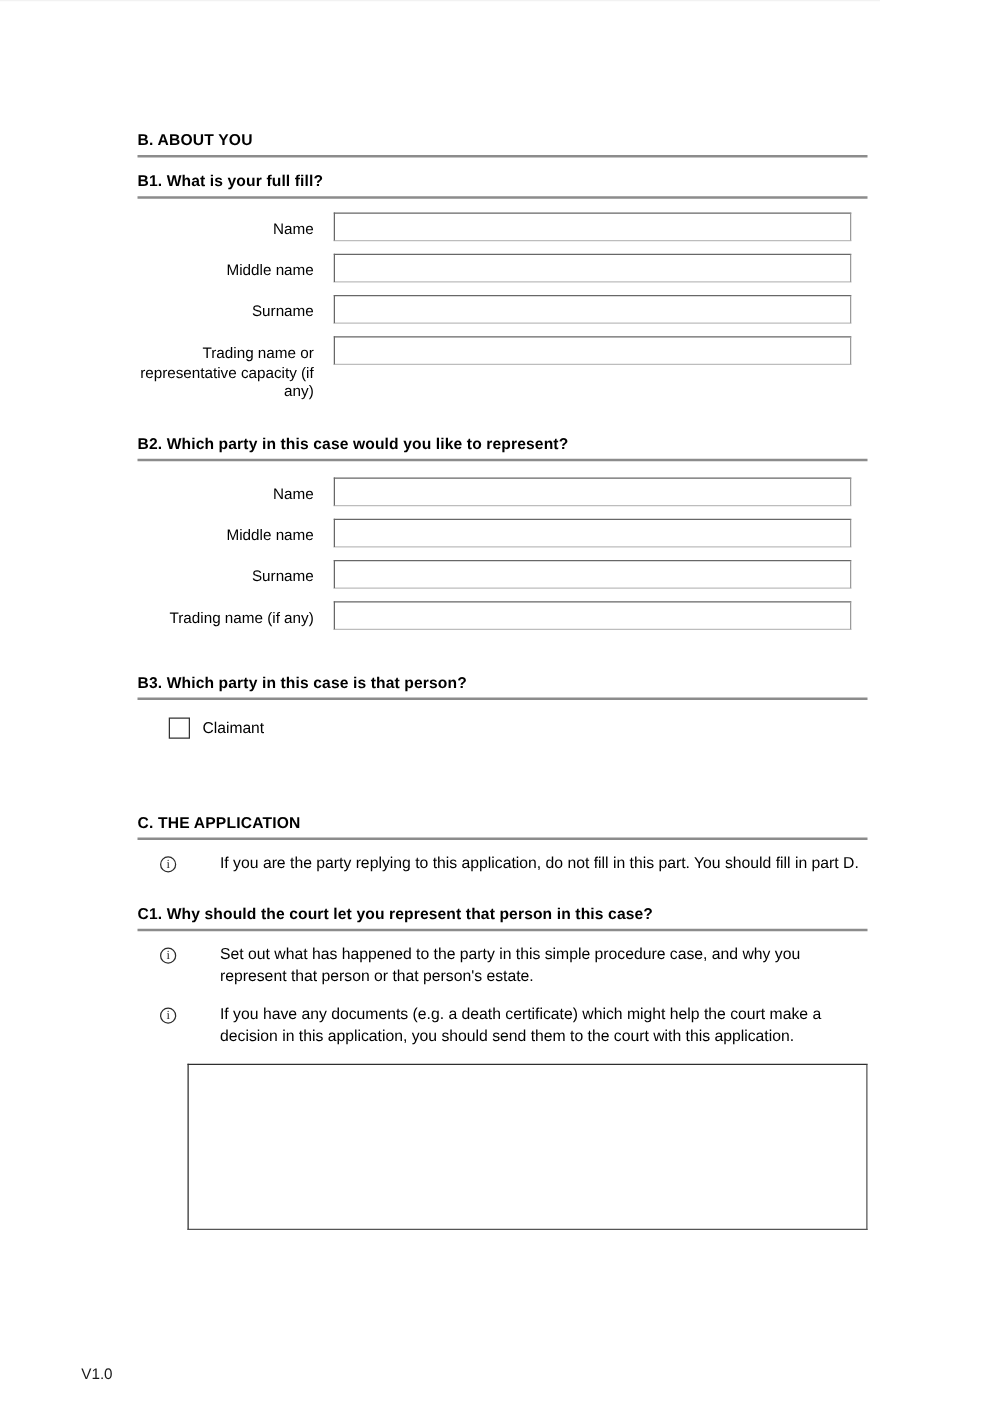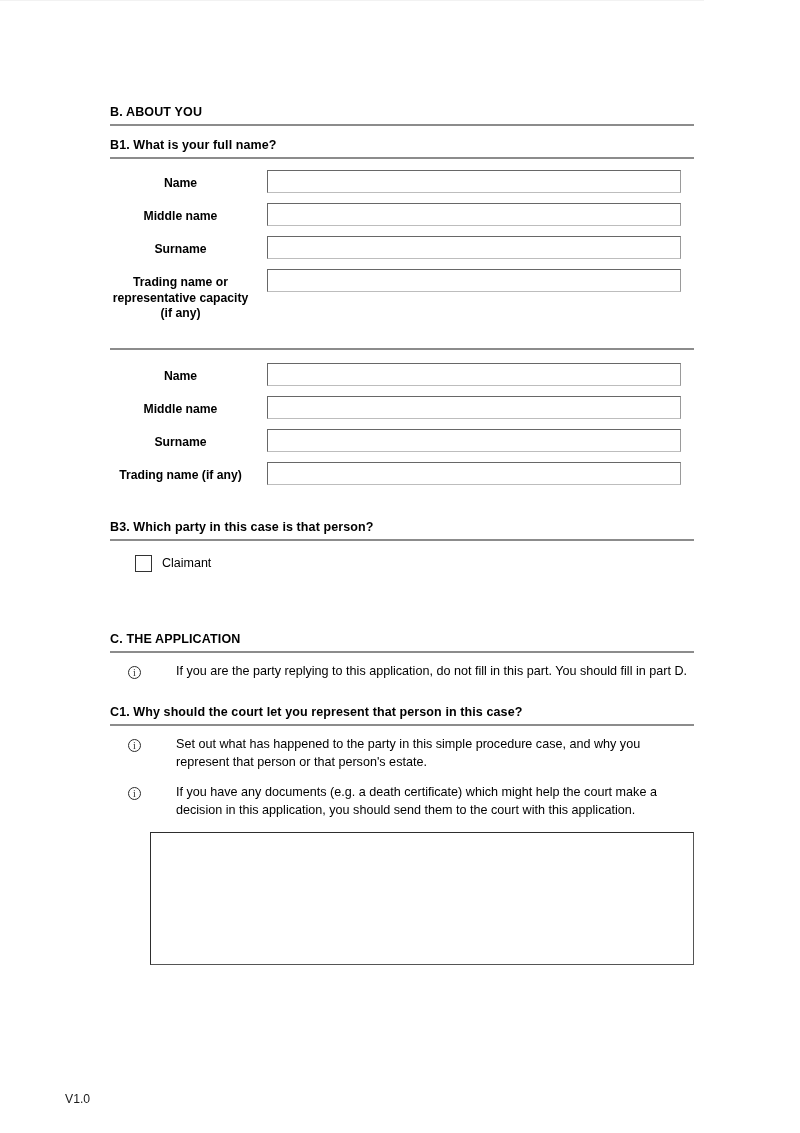--- a/index.html
+++ b/index.html
@@ -60,27 +60,26 @@
   .fields {
     margin-top: 11px;
   }
   .field-row {
     display: flex;
     align-items: flex-start;
     margin-bottom: 10px;
   }
   .field-label {
     width: 157px;
-    text-align: center;
+    text-align: right;
     font-size: 12.2px;
     line-height: 15.5px;
     padding-top: 6px;
     padding-right: 16px;
     box-sizing: border-box;
-    font-weight: bold;
   }
   .field-box {
     width: 414px;
     height: 23px;
     box-sizing: border-box;
     border: 1px solid #676767;
     border-right-color: #9a9a9a;
     border-bottom-color: #bdbdbd;
     background: #ffffff;
     padding: 0 4px;
@@ -186,21 +185,21 @@
 </style>
 </head>
 <body>
 
 <div class="page">
   <div class="content">
 
     <div class="section-head">B. ABOUT YOU</div>
     <div class="rule"></div>
 
-    <div class="q-head" style="margin-top:12px;">B1. What is your full name?</div>
+    <div class="q-head" style="margin-top:12px;">B1. What is your full fill?</div>
     <div class="rule"></div>
 
     <div class="fields">
       <div class="field-row">
         <div class="field-label">Name</div>
         <input class="field-box" type="text" placeholder="" style="">
       </div>
       <div class="field-row">
         <div class="field-label">Middle name</div>
         <input class="field-box" type="text" placeholder="" style="">
@@ -210,20 +209,21 @@
         <input class="field-box" type="text" placeholder="" style="">
       </div>
       <div class="field-row">
         <div class="field-label">Trading name or representative capacity (if any)</div>
         <input class="field-box" type="text" placeholder="" style="">
       </div>
     </div>
 
     <div class="gap-sm"></div>
 
+    <div class="q-head">B2. Which party in this case would you like to represent?</div>
     <div class="rule"></div>
 
     <div class="fields" style="margin-top:13px;">
       <div class="field-row">
         <div class="field-label">Name</div>
         <input class="field-box" type="text" placeholder="" style="">
       </div>
       <div class="field-row">
         <div class="field-label">Middle name</div>
         <input class="field-box" type="text" placeholder="" style="">

